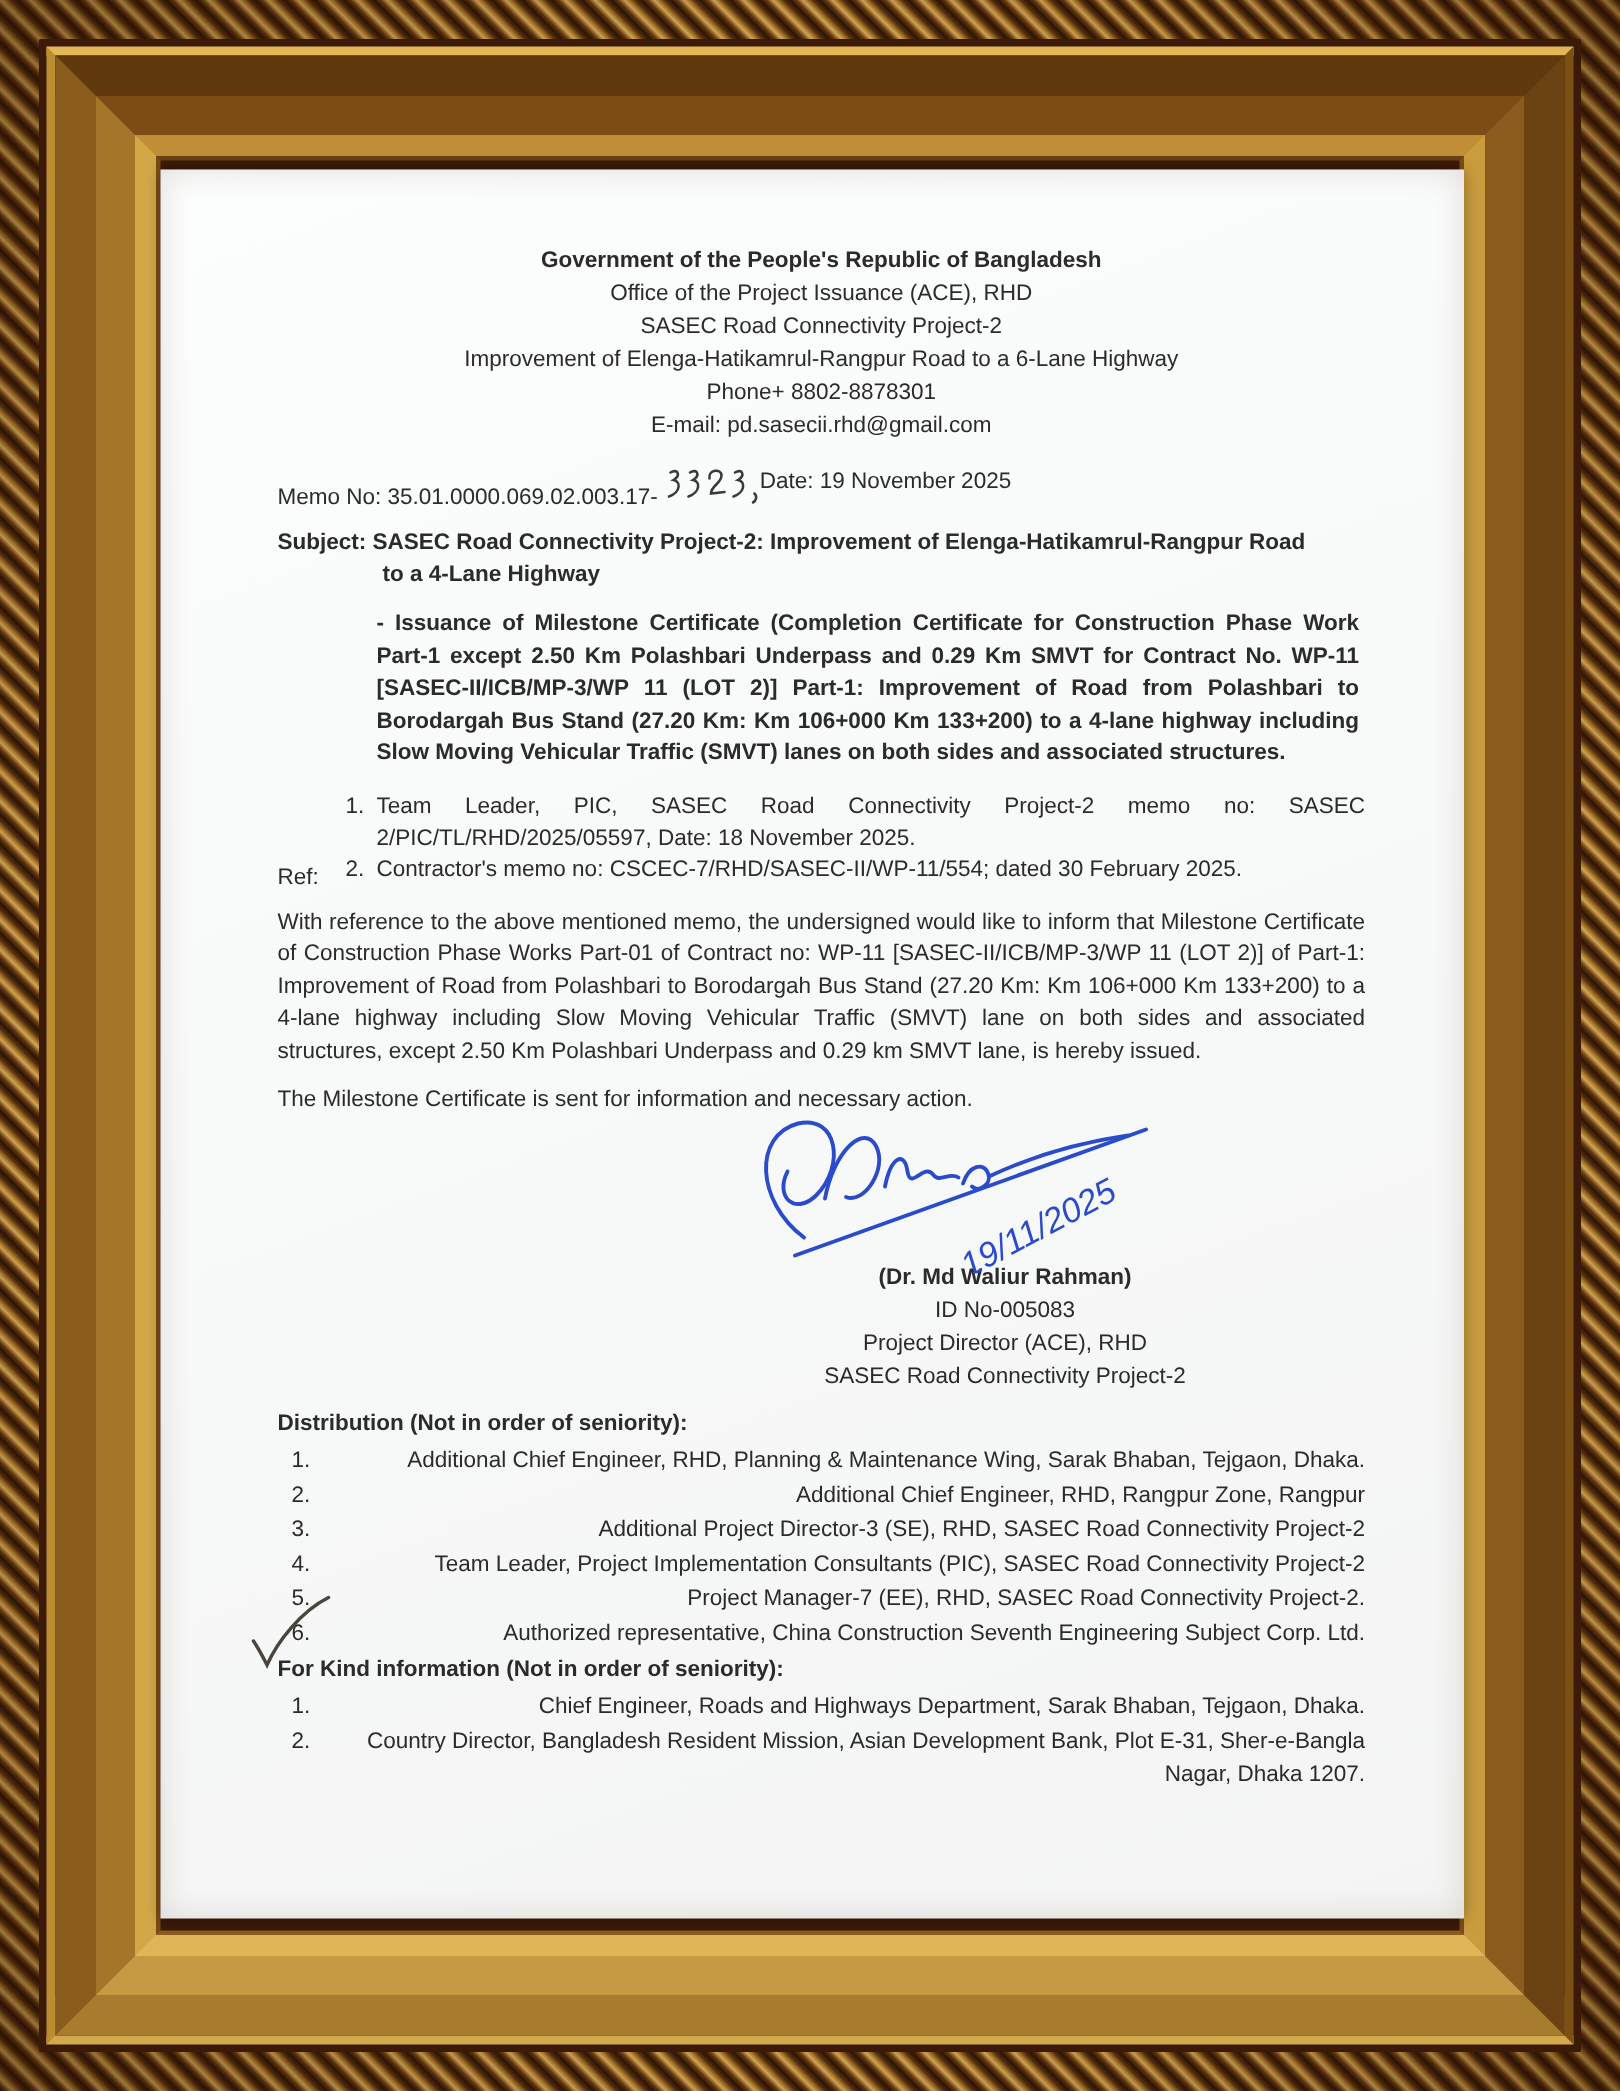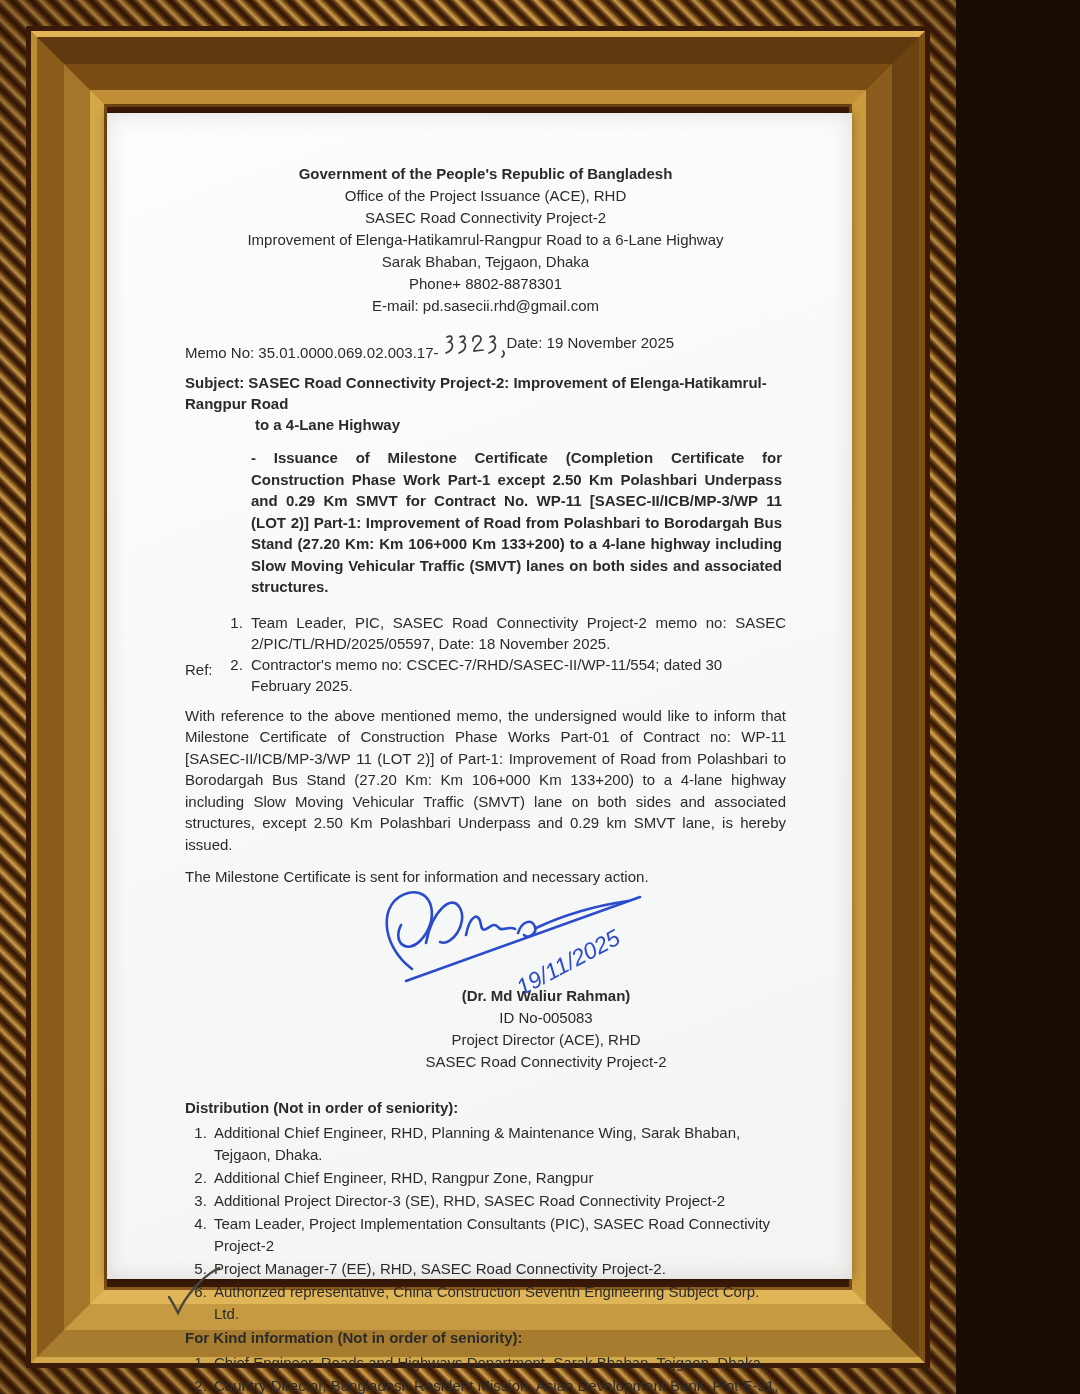--- a/index.html
+++ b/index.html
@@ -1,18 +1,18 @@
 <!DOCTYPE html>
 <html><head>
 <meta charset="utf-8">
 <style>
   html,body{margin:0;padding:0;background:#1a0d04;}
   *{box-sizing:border-box;}
   .stage{
-    position:relative;width:956px;height:1394px;overflow:hidden;
+    position:relative;width:1080px;height:1394px;overflow:hidden;
     font-family:"Liberation Sans", sans-serif;
   }
   
   .rope{
     position:absolute;inset:0;
     background:
       repeating-linear-gradient(45deg,
         #2e1505 0px, #6d3f12 3px, #e3b55f 6px, #b9852f 8px,
         #5a3310 11px, #2e1505 14px);
   }
@@ -58,23 +58,23 @@
   .ref-list li{padding-left:4px;}
   .ref-list li:first-child{text-align:justify;}
   .body-para{margin:9px 0 0 0;text-align:justify;line-height:21.5px;}
   .closing-para{margin:11px 0 0 0;}
 
   .sig-block{
     position:relative;width:420px;margin:2px 30px 0 auto;
     text-align:center;padding-top:96px;line-height:22px;
   }
   .sig-scribble{position:absolute;top:-8px;left:36px;}
-  .dist-heading{margin-top:24px;font-weight:700;}
+  .dist-heading{margin-top:9px;font-weight:700;}
   .plain-list{margin:4px 0 0 0;padding-left:26px;}
-  .plain-list li{padding-left:3px;margin-top:1px;line-height:22px;}
+  .plain-list li{padding-left:3px;margin-top:1px;line-height:22px;text-align:right;}
   .li-rel{position:relative;}
   .tick{position:absolute;left:-46px;top:-16px;pointer-events:none;}
   .kind-heading{margin-top:2px;font-weight:700;}
 </style>
 </head>
 <body>
 
 <div class="stage">
   <div class="rope"></div>
   <div class="rope-shade"></div>
@@ -85,21 +85,20 @@
   <div class="lip"></div>
   <div class="lip-edge"></div>
 
   <div class="document">
 
     <header class="doc-header center">
       <div class="b">Government of the People's Republic of Bangladesh</div>
       <div>Office of the Project Issuance (ACE), RHD</div>
       <div>SASEC Road Connectivity Project-2</div>
       <div>Improvement of Elenga-Hatikamrul-Rangpur Road to a 6-Lane Highway</div>
-      <div>Sarak Bhaban, Tejgaon, Dhaka</div>
       <div>Phone+ 8802-8878301</div>
       <div>E-mail: pd.sasecii.rhd@gmail.com</div>
     </header>
 
     <div class="memo-row">
       <div class="memo-no">
         <span>Memo No: 35.01.0000.069.02.003.17-</span>
         <span class="hw-no" title="১১২১ ,">
           <svg width="66" height="26" viewBox="0 0 66 26">
             <g fill="none" stroke="#3a3a3a" stroke-width="1.7" stroke-linecap="round">

